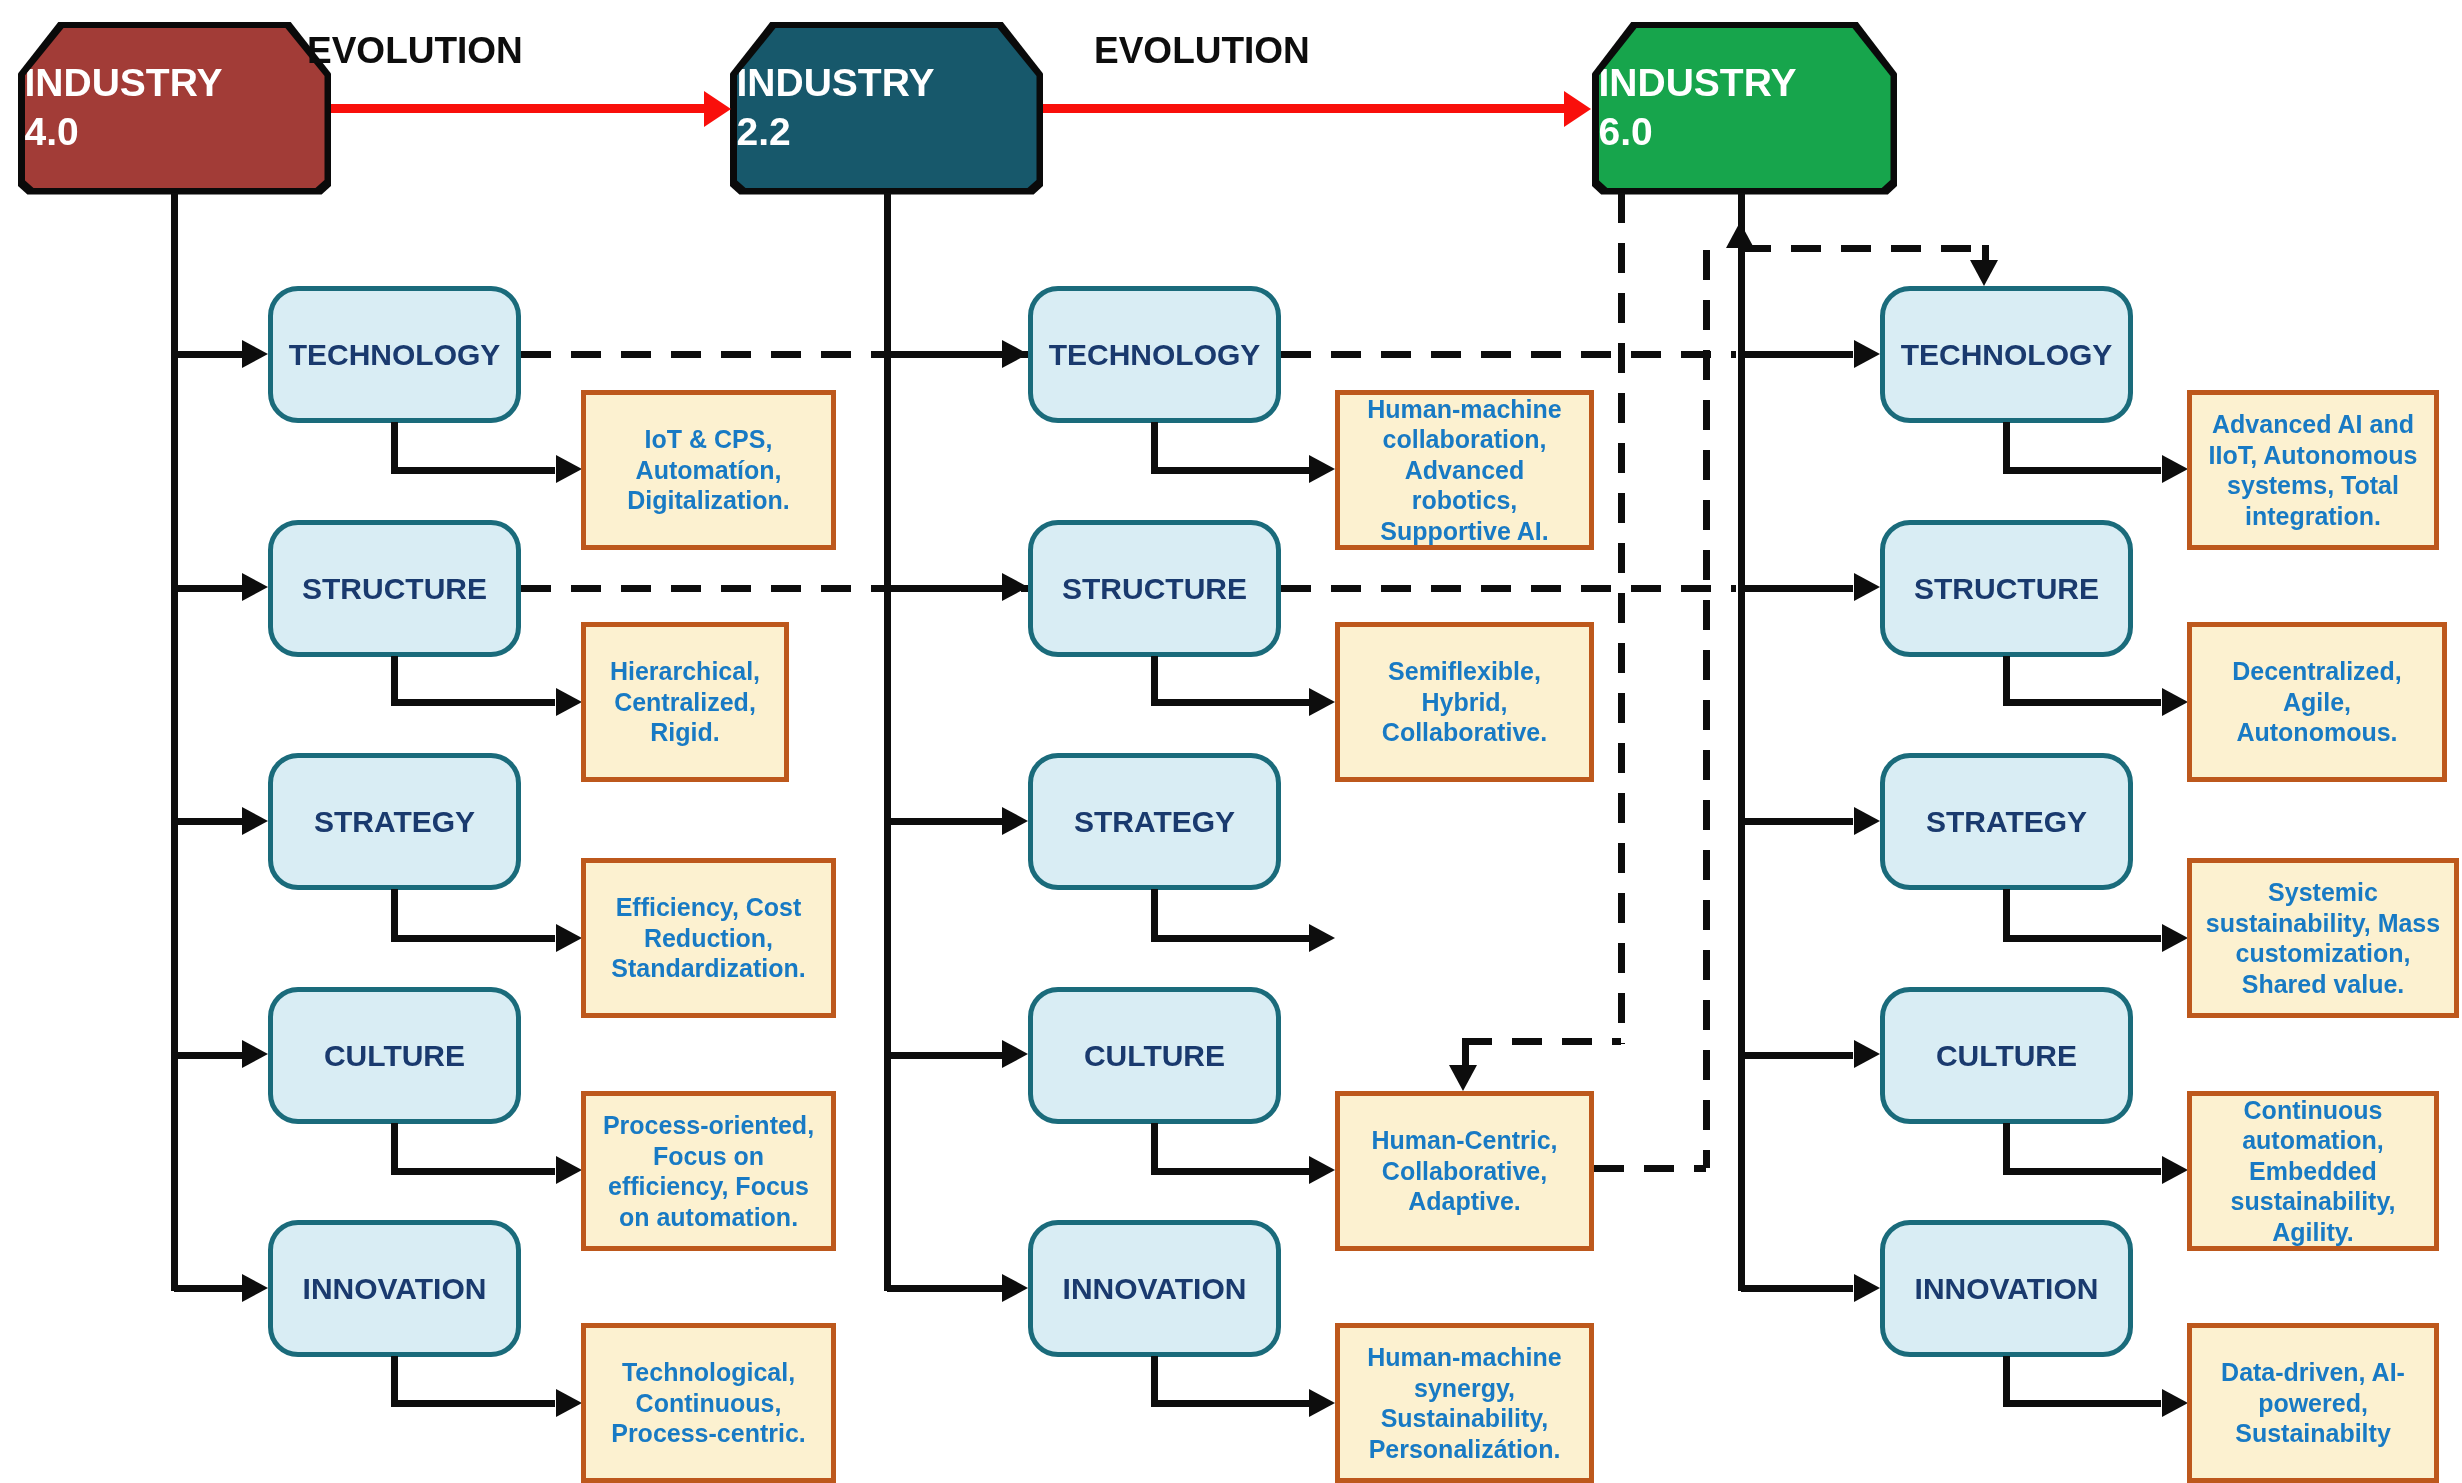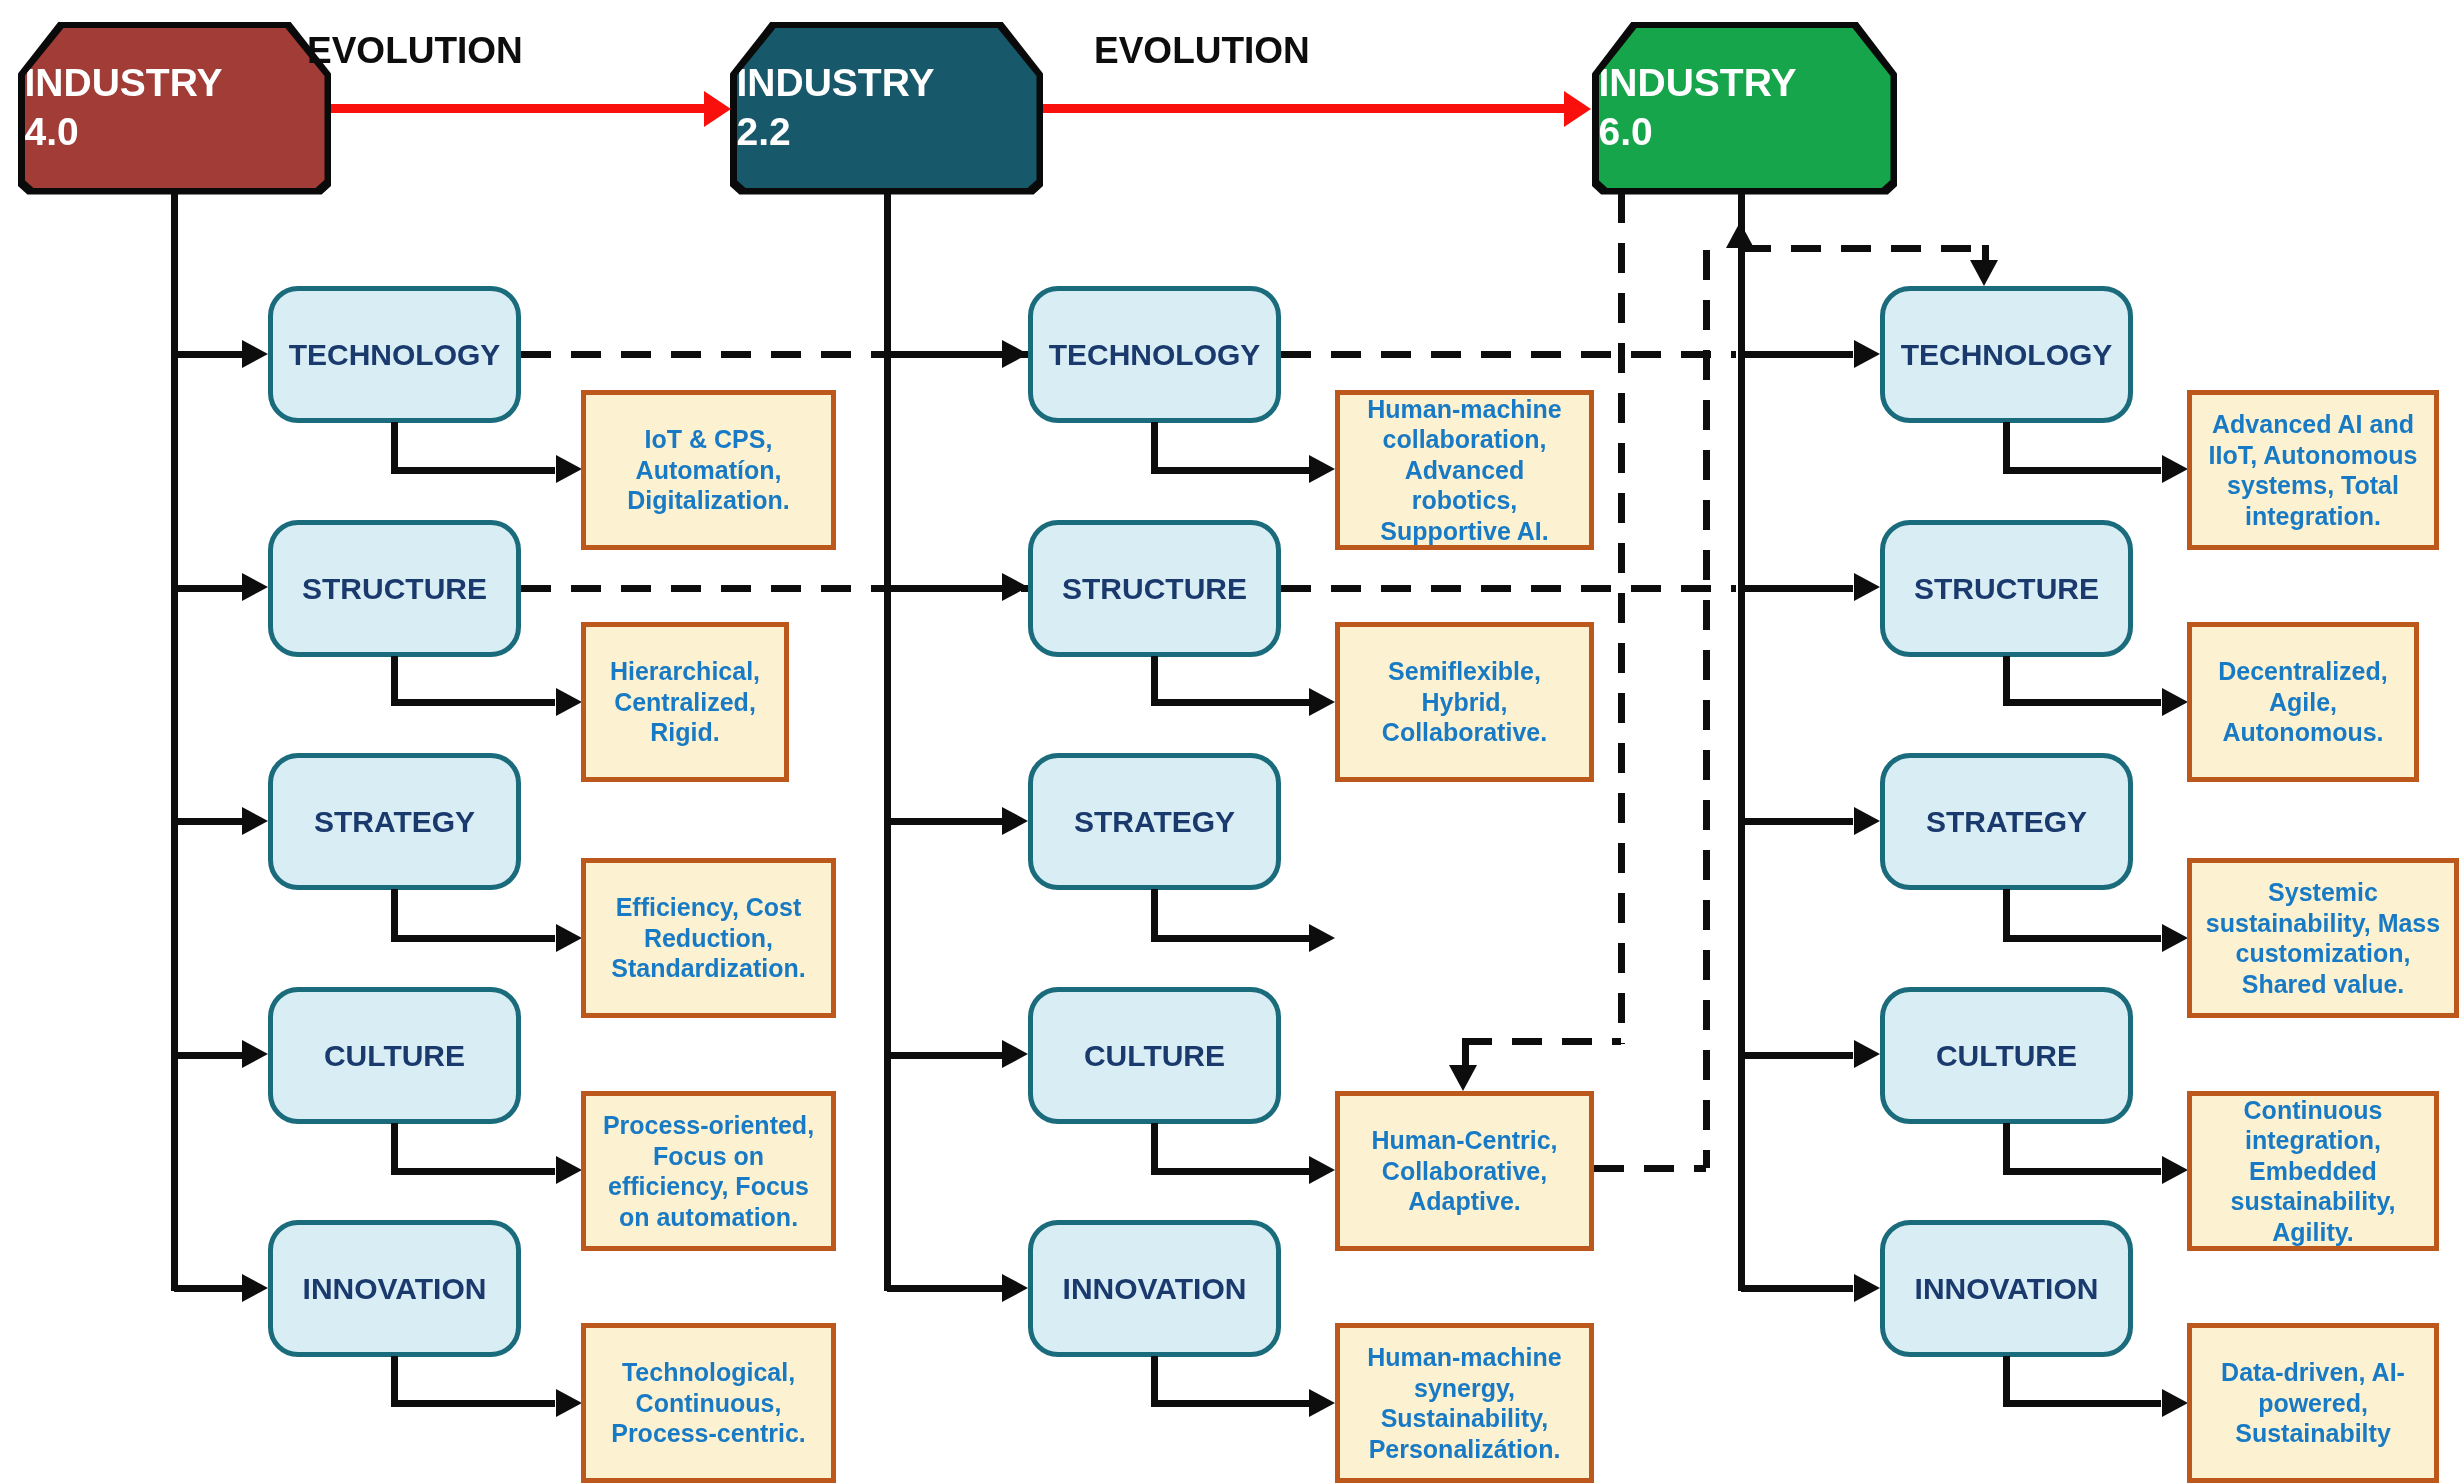--- a/index.html
+++ b/index.html
@@ -170,23 +170,23 @@
   <div class="vl" style="left:2003px;top:889px;height:52px;"></div>
     <div class="hl" style="left:2003px;top:935px;width:158px;"></div>
     <div class="ar" style="left:2162px;top:924px;"></div>
   <div class="vl" style="left:2003px;top:1123px;height:50px;"></div>
     <div class="hl" style="left:2003px;top:1168px;width:158px;"></div>
     <div class="ar" style="left:2162px;top:1156px;"></div>
   <div class="vl" style="left:2003px;top:1356px;height:50px;"></div>
     <div class="hl" style="left:2003px;top:1400px;width:158px;"></div>
     <div class="ar" style="left:2162px;top:1389px;"></div>
   <div class="desc" style="left:2187px;top:390px;width:252px;">Advanced AI and IIoT, Autonomous systems, Total integration.</div>
-  <div class="desc" style="left:2187px;top:622px;width:232px;">Decentralized, Agile, Autonomous.</div>
+  <div class="desc" style="left:2187px;top:622px;width:260px;">Decentralized, Agile, Autonomous.</div>
   <div class="desc" style="left:2187px;top:858px;width:272px;">Systemic sustainability, Mass customization, Shared value.</div>
-  <div class="desc" style="left:2187px;top:1091px;width:252px;">Continuous integration, Embedded sustainability, Agility.</div>
+  <div class="desc" style="left:2187px;top:1091px;width:252px;">Continuous automation, Embedded sustainability, Agility.</div>
   <div class="desc" style="left:2187px;top:1323px;width:252px;">Data-driven, AI-powered, Sustainabilty</div>
 
   <div class="hd" style="left:521px;top:351px;width:507px;"></div>
   <div class="hd" style="left:1281px;top:351px;width:455px;"></div>
 
   <div class="hd" style="left:521px;top:585px;width:507px;"></div>
   <div class="hd" style="left:1281px;top:585px;width:455px;"></div>
 
   <div class="vd" style="left:1618px;top:193px;height:851px;"></div>
   <div class="vd" style="left:1703px;top:250px;height:918px;"></div>

